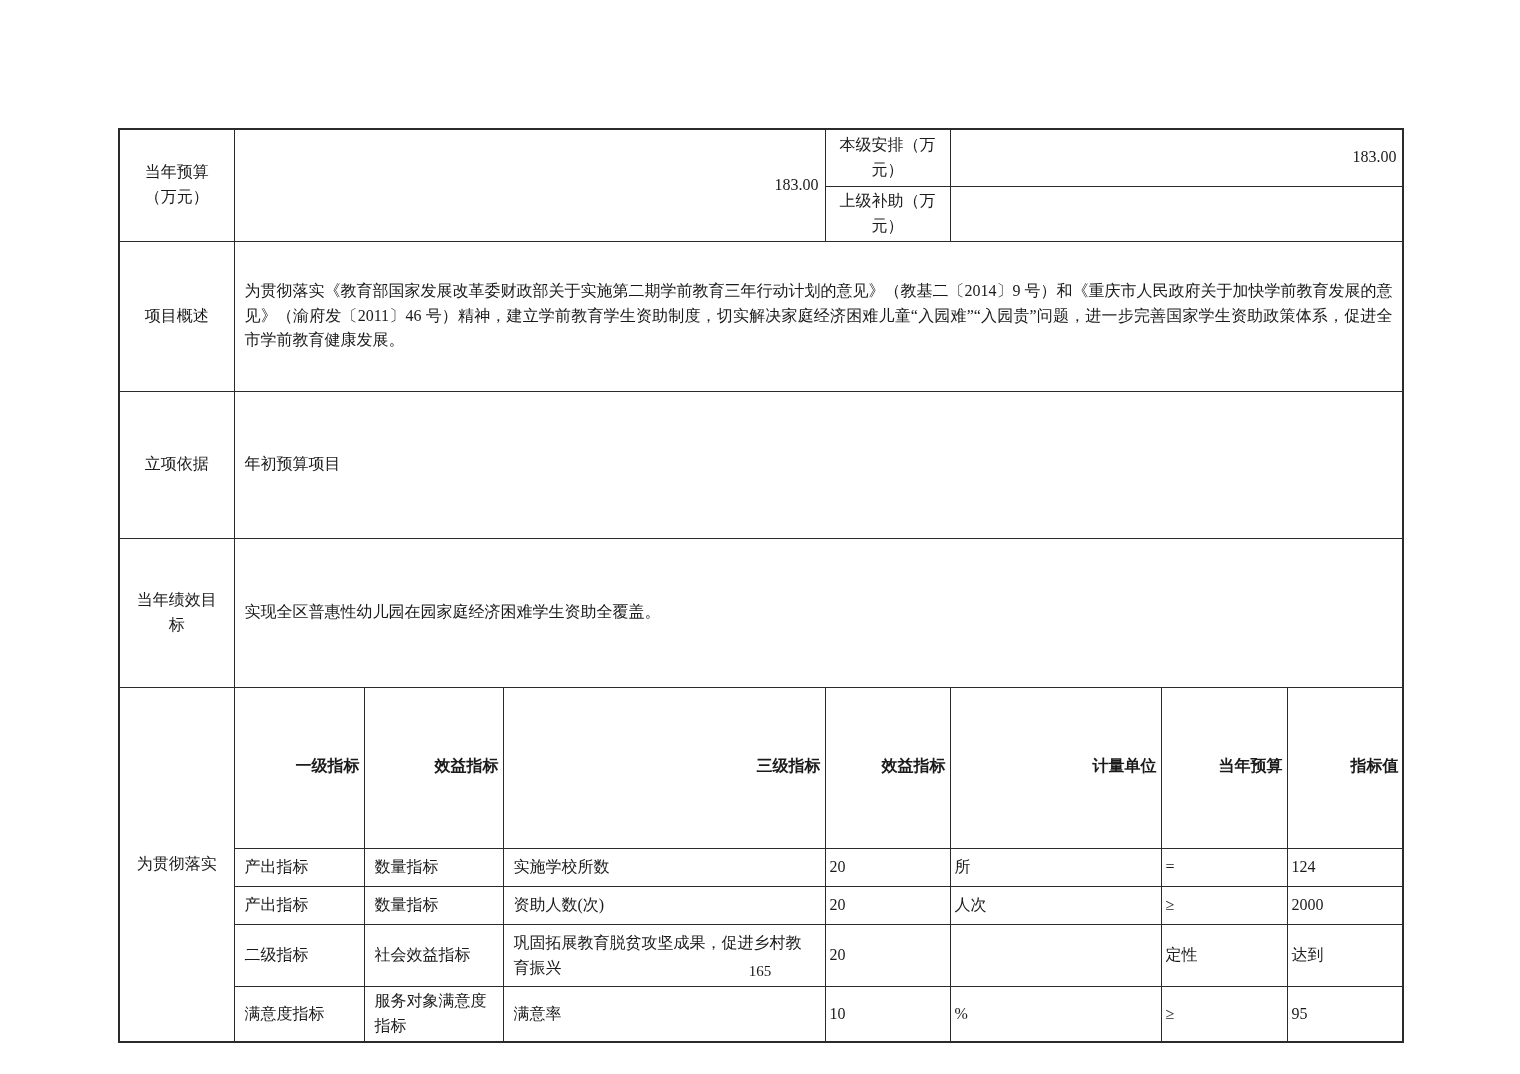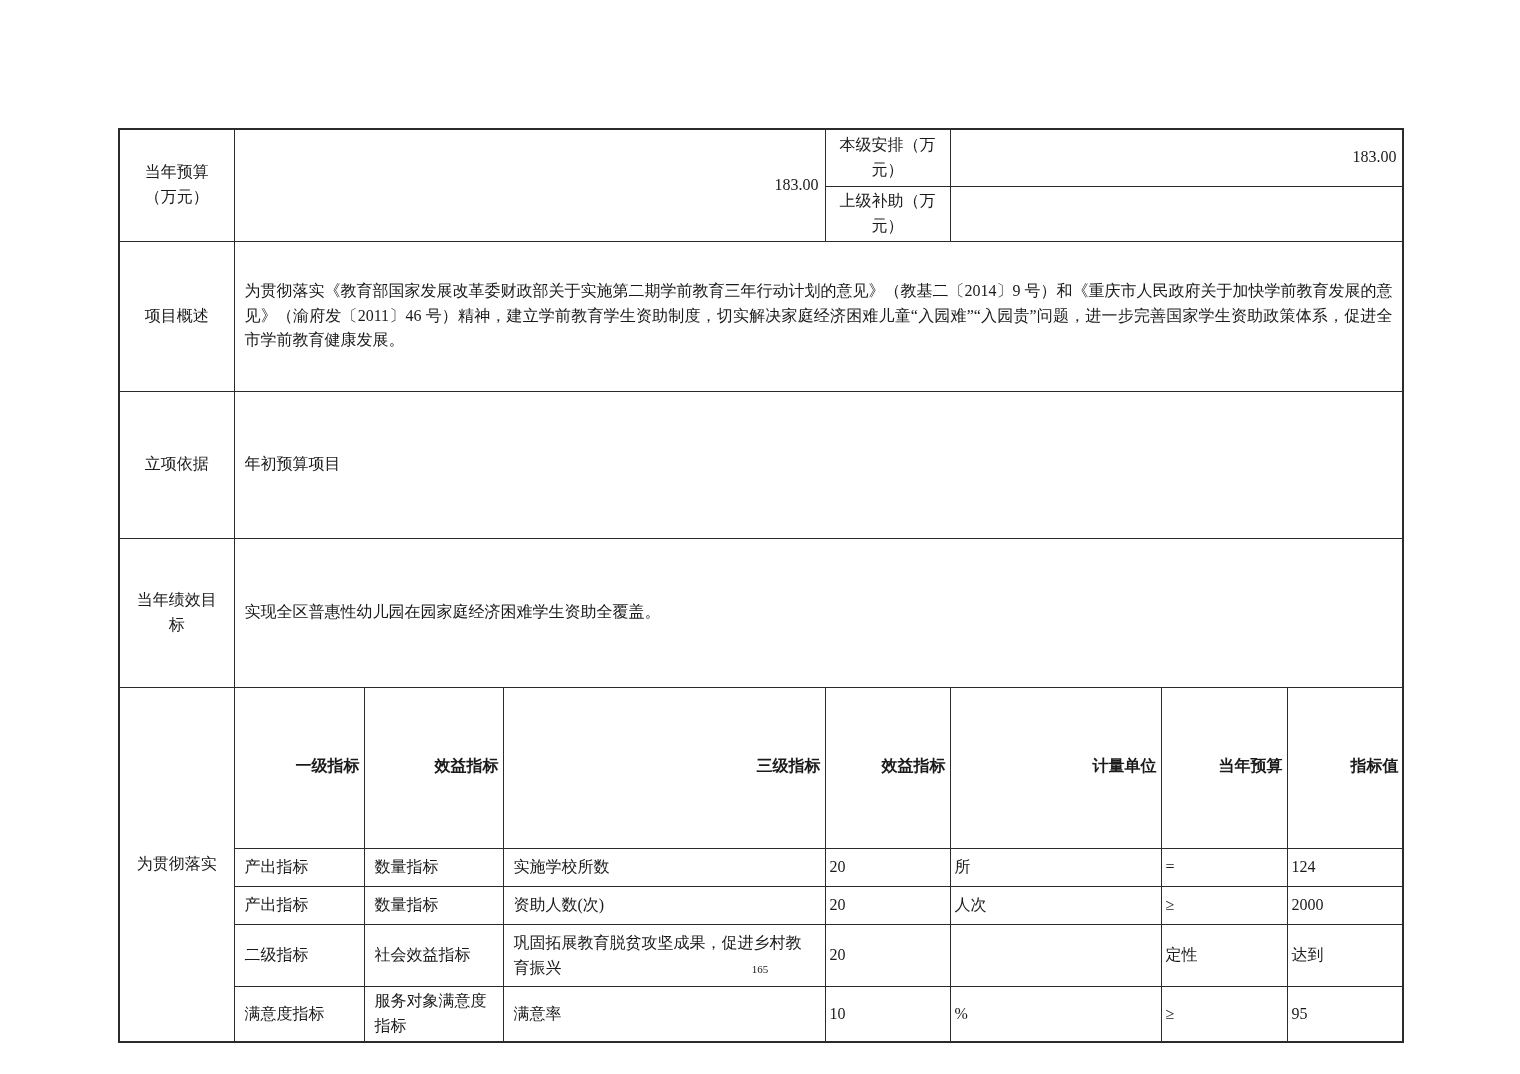--- a/index.html
+++ b/index.html
@@ -68,21 +68,21 @@
     text-align: left;
     font-size: 15px;
     padding: 2px 4px;
   }
   .page-number {
     position: absolute;
     left: 0;
     top: 963px;
     width: 100%;
     text-align: center;
-    font-size: 11px;
+    font-size: 15px;
     color: #1a1a1a;
   }
 </style>
 </head>
 <body>
 
 <div class="page">
 
   <table class="doc-table">
     <colgroup>

